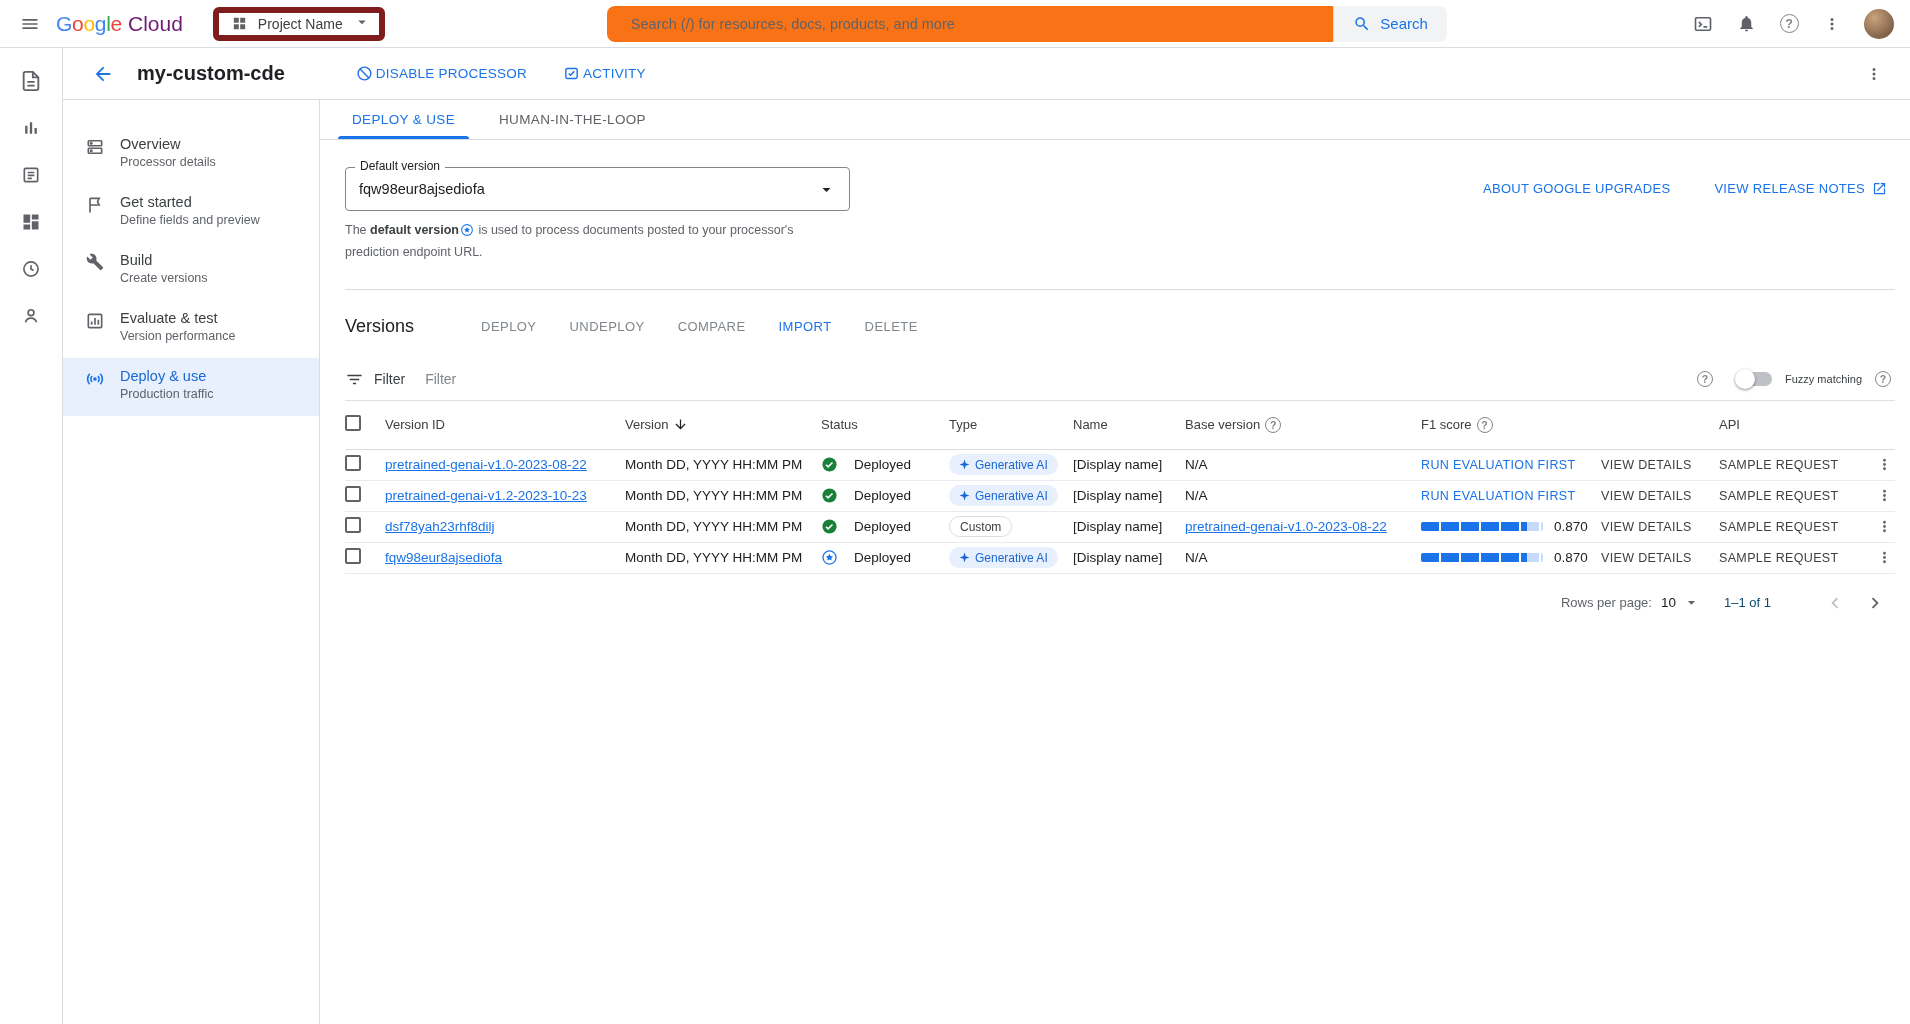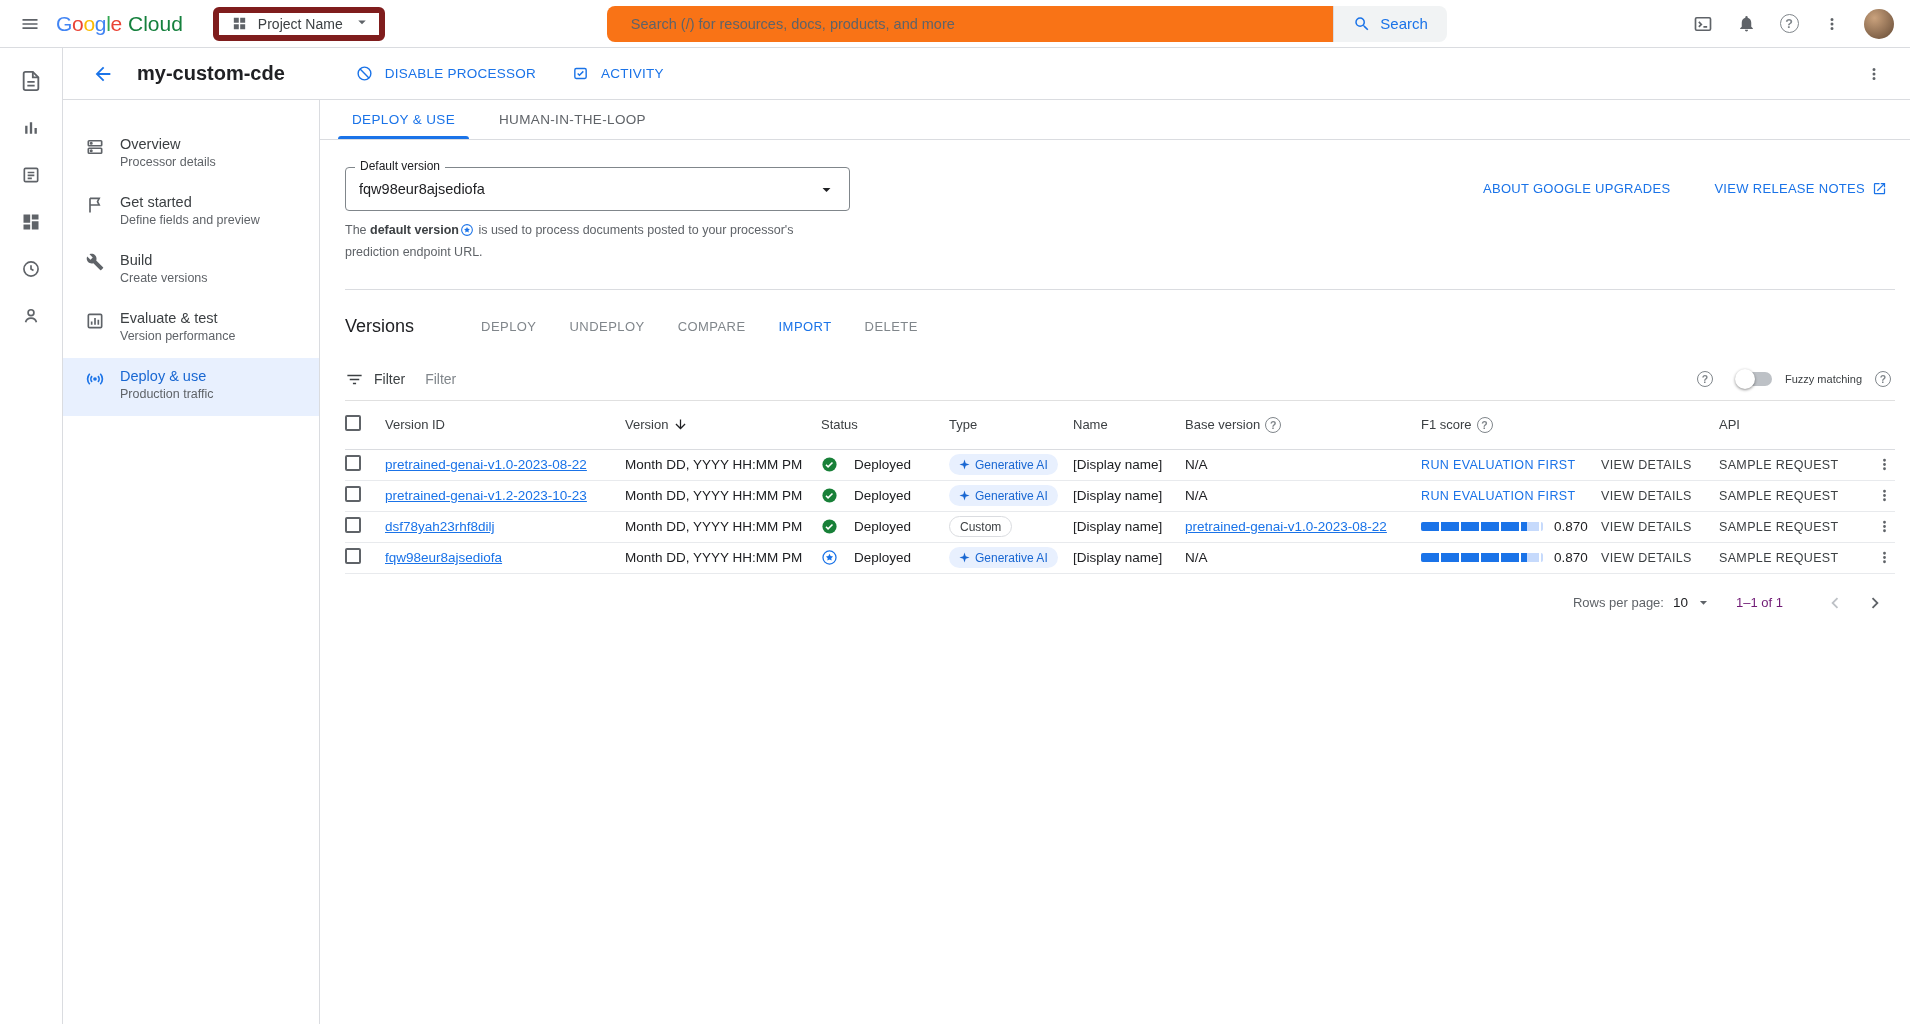--- a/index.html
+++ b/index.html
@@ -6,21 +6,21 @@
   html,body { width:1910px; height:1024px; }
   body { font-family:"Liberation Sans", sans-serif; background:#fff; color:#202124; overflow:hidden; }
   button { font-family:inherit; background:none; border:none; cursor:pointer; color:inherit; text-align:left; }
   a { text-decoration:none; color:var(--link-blue,#1a73e8); cursor:pointer; }
 
   
   .topbar { height:48px; display:flex; align-items:center; padding:0 16px 0 10px; border-bottom:1px solid #dadce0; }
   .icon-btn { display:inline-flex; align-items:center; justify-content:center; width:40px; height:40px; border-radius:50%; color:#5f6368; flex:none; }
   .logo { display:flex; align-items:baseline; gap:6px; font-size:21px; margin:0 30px 0 6px; white-space:nowrap; }
   .logo-google { font-weight:500; letter-spacing:-.3px; }
-  .logo-cloud { color:#15803d; }
+  .logo-cloud { color:#701a75; }
   .project-select { display:flex; align-items:center; gap:10px; height:34px; padding:0 8px 0 12px; border:6px solid #7f1d1d; border-radius:6px; font-size:14px; color:#3c4043; width:172px; }
   .project-select .pcaret { margin-left:auto; }
   .search-wrap { display:flex; height:36px; width:840px; margin-left:222px; border-radius:8px; overflow:hidden; flex:none; }
   .search-input { flex:1; background:#f97316; border:none; outline:none; padding:0 24px; font-size:14.5px; color:#202124; font-family:inherit; }
   .search-input::placeholder { color:#5f6368; }
   .search-btn { display:flex; align-items:center; gap:9px; padding:0 19px; background:#f1f3f4; border-left:1px solid #dadce0; color:var(--primary-blue,#1a73e8); font-size:15px; font-weight:500; }
   .topbar-right { margin-left:auto; display:flex; align-items:center; gap:3px; }
   .avatar { width:30px; height:30px; border-radius:50%; background:radial-gradient(circle at 35% 30%, #caa27d, #7d5f46 75%); margin-left:9px; flex:none; }
   .help-circle { width:16px; height:16px; border-radius:50%; border:1.6px solid #80868b; color:#80868b; font-size:10.5px; font-weight:700; display:inline-flex; align-items:center; justify-content:center; flex:none; }
   .help-circle::after { content:"?"; }
@@ -29,21 +29,21 @@
   
   .shell { display:flex; height:976px; }
   .rail { width:63px; border-right:1px solid #dadce0; display:flex; flex-direction:column; align-items:center; padding-top:14px; gap:9px; flex:none; }
   .rail .icon-btn { width:38px; height:38px; }
   .right-pane { flex:1; display:flex; flex-direction:column; min-width:0; }
 
   
   .subheader { height:52px; display:flex; align-items:center; padding:0 16px 0 20px; border-bottom:1px solid #dadce0; gap:14px; flex:none; }
   .back-btn { color:var(--primary-blue,#1a73e8); }
   .page-title { font-size:20px; color:#202124; white-space:nowrap; }
-  .text-btn { display:inline-flex; align-items:center; gap:12px; font-size:13.5px; font-weight:500; letter-spacing:.25px; color:var(--primary-blue,#1a73e8); padding:7px 11px; border-radius:4px; white-space:nowrap; }
+  .text-btn { display:inline-flex; align-items:center; gap:3px; font-size:13.5px; font-weight:500; letter-spacing:.25px; color:var(--primary-blue,#1a73e8); padding:7px 11px; border-radius:4px; white-space:nowrap; }
   .text-btn.first { margin-left:46px; }
   .subheader .kebab { margin-left:auto; }
 
   
   .body-row { flex:1; display:flex; min-height:0; }
   .sidebar { width:257px; border-right:1px solid #dadce0; padding-top:26px; flex:none; }
   .nav-item { display:flex; gap:14px; padding:10px 12px 10px 21px; min-height:58px; align-items:flex-start; cursor:pointer; }
   .nav-icon { width:22px; display:flex; justify-content:center; color:#5f6368; margin-top:1px; flex:none; }
   .nav-title { font-size:14.5px; color:#3c4043; }
   .nav-sub { font-size:12.5px; color:#5f6368; margin-top:3px; }
@@ -102,21 +102,21 @@
   .f1-wrap { display:flex; align-items:center; gap:11px; }
   .f1-bar { width:122px; height:9px; background:var(--f1-bar-track,#c6dafc); border-radius:2px; position:relative; overflow:hidden; flex:none; }
   .f1-fill { position:absolute; left:0; top:0; bottom:0; background:var(--f1-bar-fill,#1a73e8); }
   .f1-ticks { position:absolute; inset:0; background:repeating-linear-gradient(90deg, transparent 0 18px, #fff 18px 20px); }
   .kebab-cell { display:flex; justify-content:flex-end; }
   .icon-btn.sm { width:30px; height:30px; }
 
   
   .pagination { display:flex; align-items:center; justify-content:flex-end; margin-top:9px; font-size:13px; color:#5f6368; }
   .rpp { display:flex; align-items:center; gap:7px; font-size:13.5px; color:#202124; margin:0 24px 0 9px; }
-  .range { margin-right:32px; color:#701a75; }
+  .range { margin-right:44px; color:#0c4a6e; }
   .chev { color:#5f6368; }
   .chev.disabled { color:#bdc1c6; cursor:default; }
 </style>
 </head>
 <body>
 
 <header class="topbar">
   <button class="icon-btn">
     <svg width="20" height="20" viewBox="0 0 24 24" fill="currentColor">
         <path d="M3 6h18v2H3zm0 5h18v2H3zm0 5h18v2H3z"></path>

